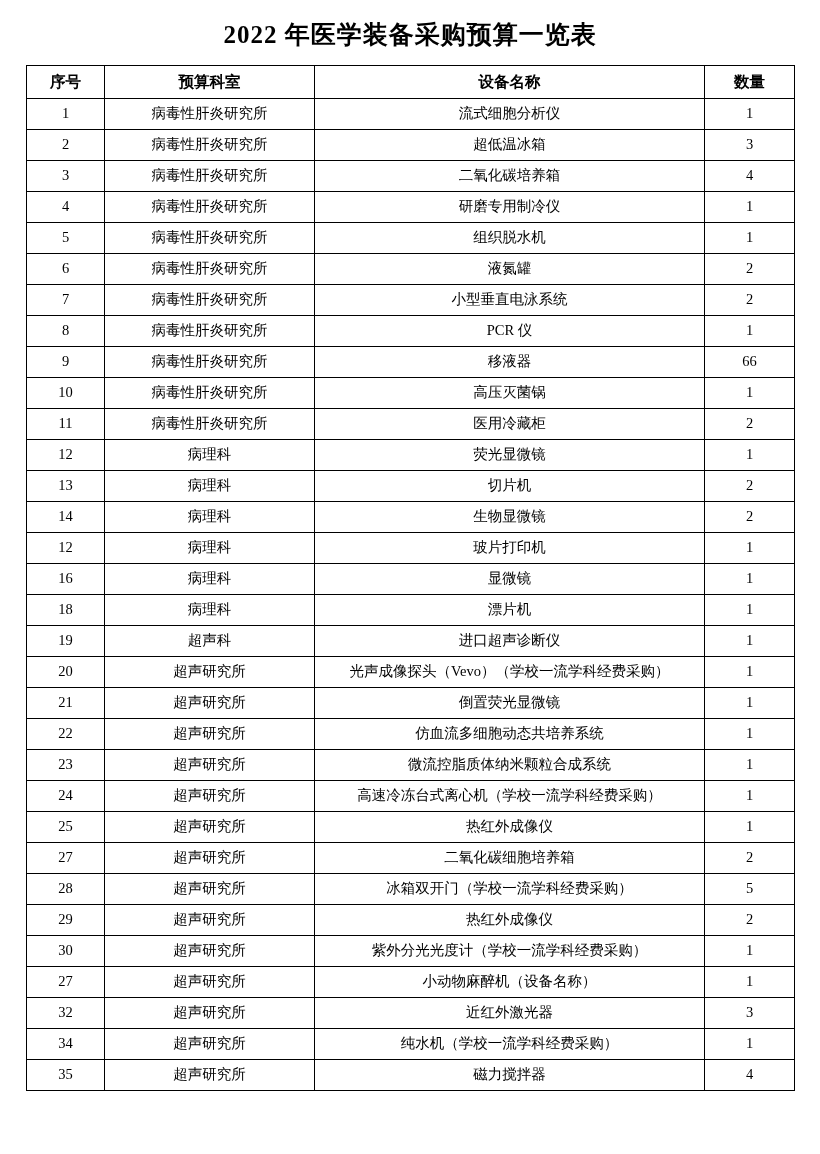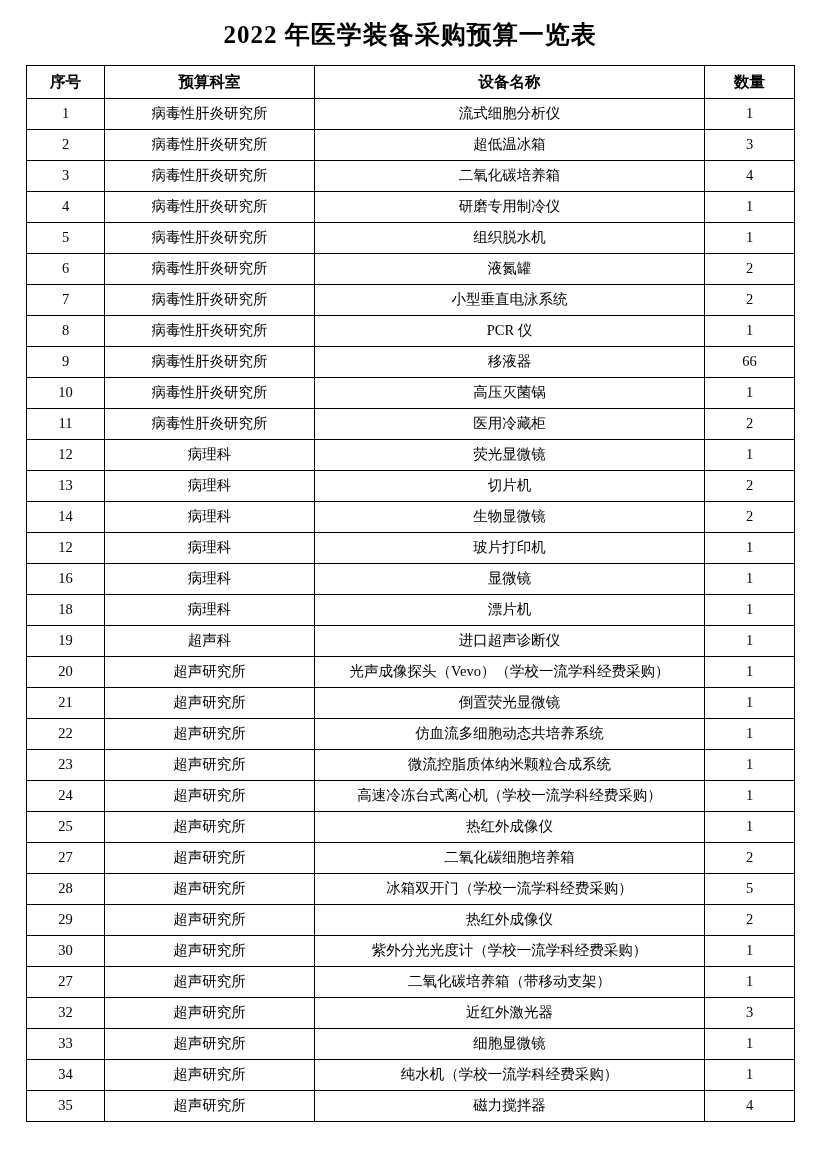--- a/index.html
+++ b/index.html
@@ -250,34 +250,28 @@
         </tr>
         <tr class="tall">
           <td>30</td>
           <td>超声研究所</td>
           <td class="name-cell">紫外分光光度计（学校一流学科经费采购）</td>
           <td>1</td>
         </tr>
         <tr>
           <td>27</td>
           <td>超声研究所</td>
-          <td class="name-cell">二氧化碳培养箱（带移动支架）</td>
+          <td class="name-cell">小动物麻醉机（设备名称）</td>
           <td>1</td>
         </tr>
         <tr>
           <td>32</td>
           <td>超声研究所</td>
           <td class="name-cell">近红外激光器</td>
           <td>3</td>
-        </tr>
-        <tr>
-          <td>33</td>
-          <td>超声研究所</td>
-          <td class="name-cell">细胞显微镜</td>
-          <td>1</td>
         </tr>
         <tr>
           <td>34</td>
           <td>超声研究所</td>
           <td class="name-cell">纯水机（学校一流学科经费采购）</td>
           <td>1</td>
         </tr>
         <tr>
           <td>35</td>
           <td>超声研究所</td>

